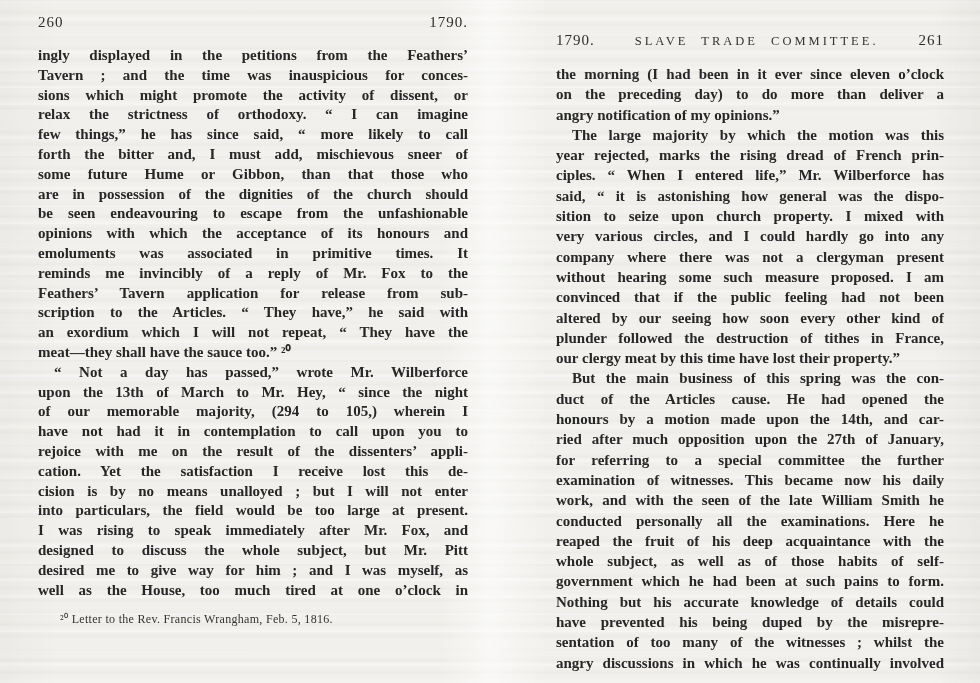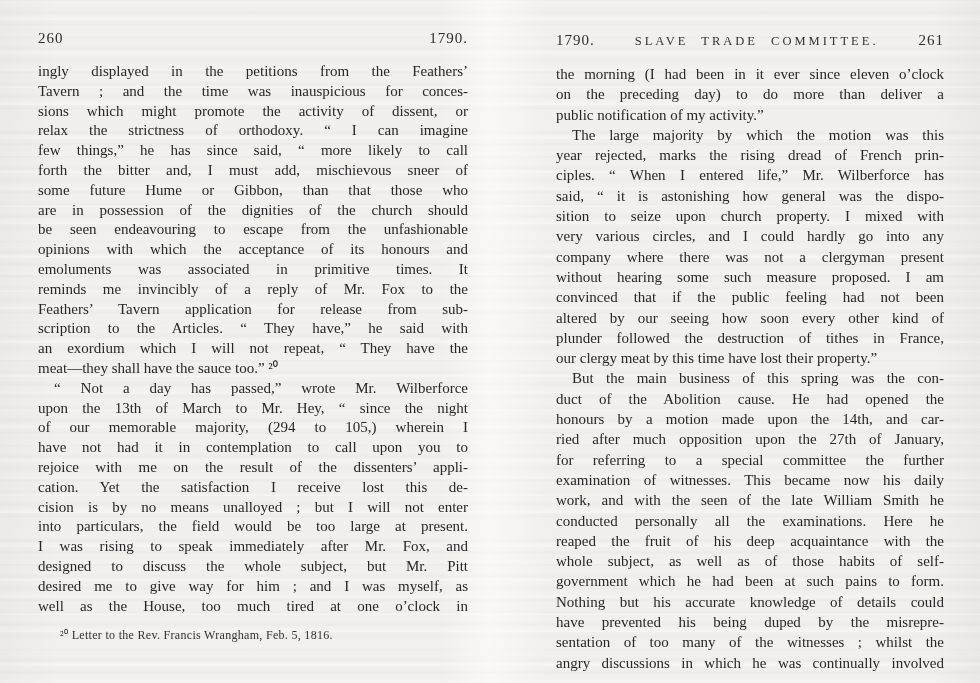--- a/index.html
+++ b/index.html
@@ -15,21 +15,21 @@
     background-image:
       linear-gradient(90deg, rgba(0,0,0,0.025) 0%, rgba(0,0,0,0) 6%, rgba(0,0,0,0) 45%, rgba(255,255,255,0.55) 50%, rgba(0,0,0,0) 56%, rgba(0,0,0,0) 95%, rgba(0,0,0,0.03) 100%),
       repeating-linear-gradient(180deg, rgba(140,138,128,0.05) 0px, rgba(140,138,128,0) 3px, rgba(140,138,128,0) 9px, rgba(140,138,128,0.04) 12px),
       repeating-linear-gradient(0deg, rgba(255,255,255,0.35) 0px, rgba(255,255,255,0) 5px, rgba(255,255,255,0) 17px);
     font-family: "Liberation Serif", serif;
     color: #262626;
   }
   .page {
     position: absolute;
   }
-  .page-left  { left: 38px;  top: 30px; width: 430px; --lh: 19.8px; }
+  .page-left  { left: 38px;  top: 14px; width: 430px; --lh: 19.8px; }
   .page-right { left: 556px; top: 32px; width: 388px; --lh: 20.3px; }
 
   .page-header {
     display: flex;
     justify-content: space-between;
     align-items: baseline;
     height: 20px;
   }
   .page-num {
     font-size: 15px;
@@ -57,20 +57,21 @@
   .para { margin: 0; }
   .para.indent .line:first-child { text-indent: 16px; }
   .line {
     height: var(--lh);
     line-height: var(--lh);
     text-align: justify;
     text-align-last: justify;
     white-space: nowrap;
     overflow: hidden;
     color: #272727;
+    font-weight: bold;
   }
   .line.no-j {
     text-align-last: left;
     white-space: normal;
   }
 
   .footnote {
     margin-top: 10px;
     padding-left: 22px;
     font-size: 12px;
@@ -126,39 +127,39 @@
 <div class="page page-right">
   <div class="page-header">
     <span class="year-label">1790.</span>
     <span class="running-title">SLAVE TRADE COMMITTEE.</span>
     <span class="page-num">261</span>
   </div>
   <div class="page-body">
       <div class="para">
         <div class="line">the morning (I had been in it ever since eleven o’clock</div>
         <div class="line">on the preceding day) to do more than deliver a</div>
-        <div class="line no-j">public notification of my activity.”</div>
+        <div class="line no-j">angry notification of my opinions.”</div>
       </div>
       <div class="para indent">
         <div class="line">The large majority by which the motion was this</div>
         <div class="line">year rejected, marks the rising dread of French prin-</div>
         <div class="line">ciples. “ When I entered life,” Mr. Wilberforce has</div>
         <div class="line">said, “ it is astonishing how general was the dispo-</div>
         <div class="line">sition to seize upon church property. I mixed with</div>
         <div class="line">very various circles, and I could hardly go into any</div>
         <div class="line">company where there was not a clergyman present</div>
         <div class="line">without hearing some such measure proposed. I am</div>
         <div class="line">convinced that if the public feeling had not been</div>
         <div class="line">altered by our seeing how soon every other kind of</div>
         <div class="line">plunder followed the destruction of tithes in France,</div>
         <div class="line no-j">our clergy meat by this time have lost their property.”</div>
       </div>
       <div class="para indent">
         <div class="line">But the main business of this spring was the con-</div>
-        <div class="line">duct of the Abolition cause. He had opened the</div>
+        <div class="line">duct of the Articles cause. He had opened the</div>
         <div class="line">honours by a motion made upon the 14th, and car-</div>
         <div class="line">ried after much opposition upon the 27th of January,</div>
         <div class="line">for referring to a special committee the further</div>
         <div class="line">examination of witnesses. This became now his daily</div>
         <div class="line">work, and with the seen of the late William Smith he</div>
         <div class="line">conducted personally all the examinations. Here he</div>
         <div class="line">reaped the fruit of his deep acquaintance with the</div>
         <div class="line">whole subject, as well as of those habits of self-</div>
         <div class="line">government which he had been at such pains to form.</div>
         <div class="line">Nothing but his accurate knowledge of details could</div>

